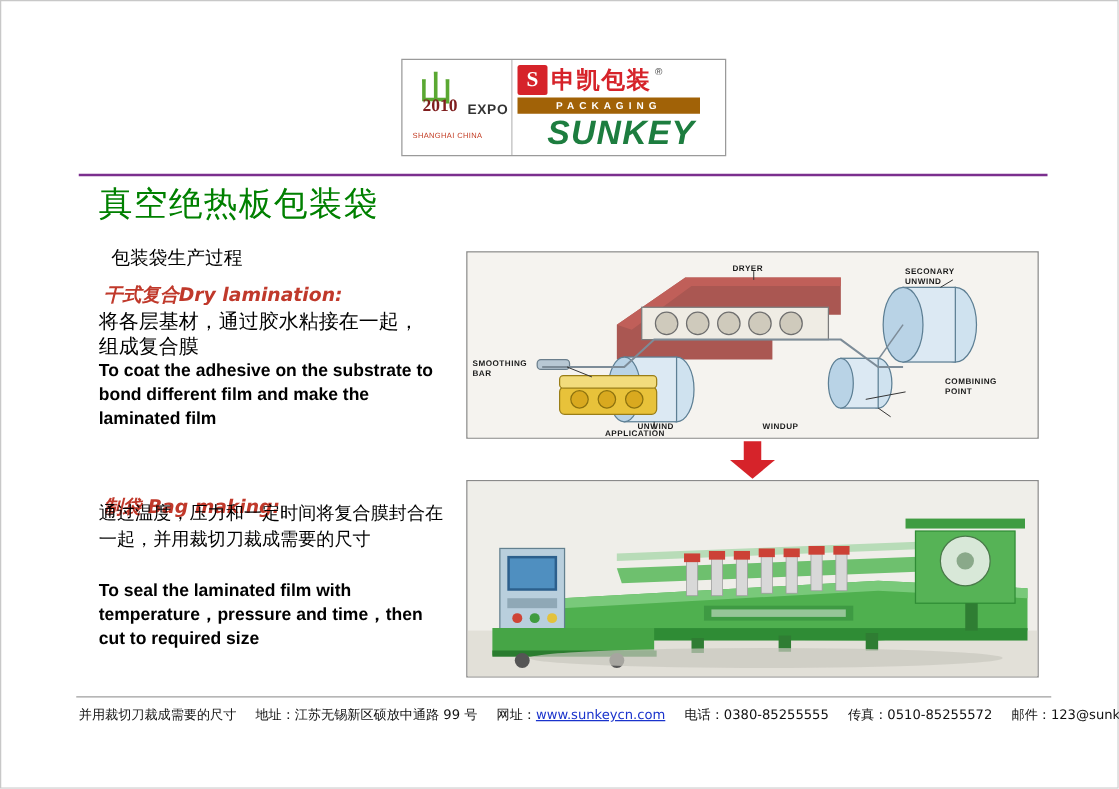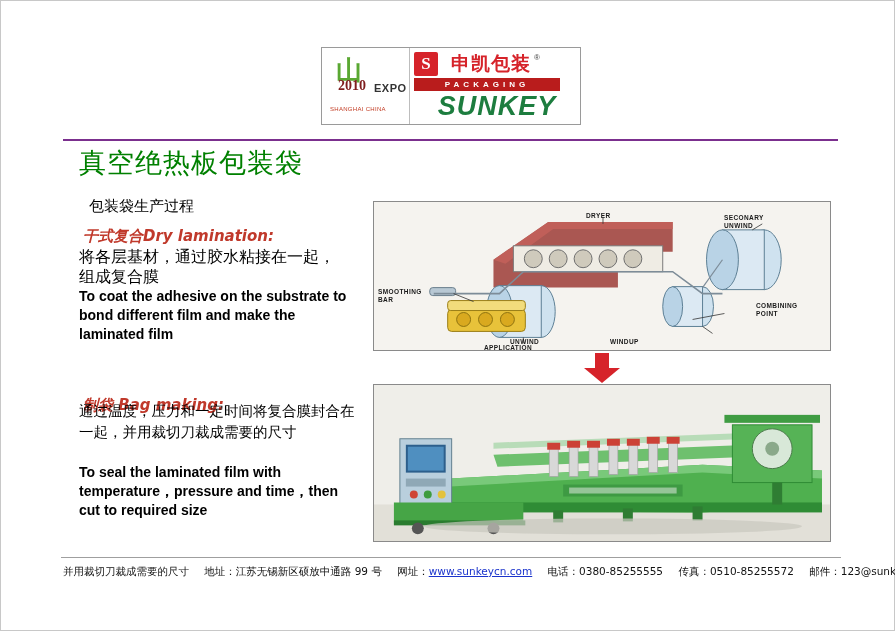--- a/index.html
+++ b/index.html
@@ -100,33 +100,33 @@
     font-weight: bold;
     font-family: "Liberation Serif", serif;
     text-align: center;
     line-height: 24px;
     border-radius: 2px;
   }
   .sk-cn {
     color: #d6232a;
     font-size: 19px;
     font-weight: bold;
-    margin-left: 13px;
+    margin-left: 3px;
     letter-spacing: 1px;
     font-family: "DejaVu Sans", sans-serif;
   }
   .sk-reg {
     font-size: 8px;
     color: #444;
     margin-left: 3px;
     align-self: flex-start;
     margin-top: 2px;
   }
   .sk-packaging {
-    background: #b91c1c;
+    background: #a16207;
     color: #ffffff;
     font-size: 8px;
     letter-spacing: 4px;
     text-align: center;
     height: 13px;
     line-height: 13px;
     margin: 1px 20px 0 0;
     font-weight: bold;
   }
   .sk-name {

